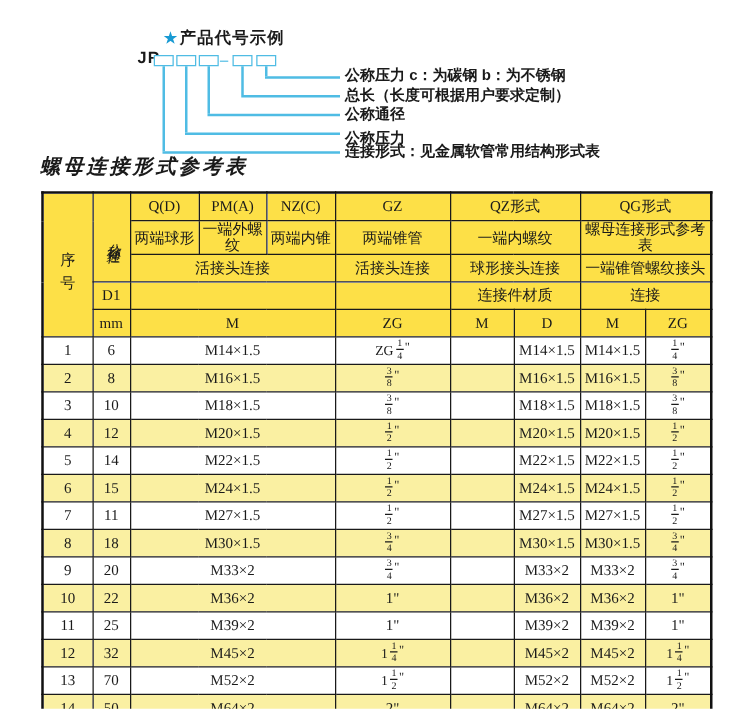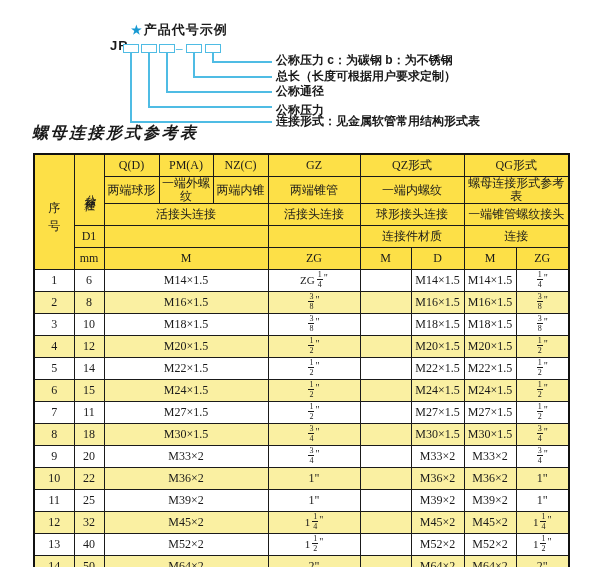--- a/index.html
+++ b/index.html
@@ -315,21 +315,21 @@
         <td></td>
         <td>M45×2</td>
         <td>M45×2</td>
         <td><span class="frac-prefix">1</span><span class="frac">
             <span class="num">1</span>
             <span class="den">4</span>
           </span><span class="frac-quote">"</span></td>
       </tr>
       <tr>
         <td>13</td>
-        <td>40</td>
+        <td>70</td>
         <td colspan="3">M52×2</td>
         <td><span class="frac-prefix">1</span><span class="frac">
             <span class="num">1</span>
             <span class="den">2</span>
           </span><span class="frac-quote">"</span></td>
         <td></td>
         <td>M52×2</td>
         <td>M52×2</td>
         <td><span class="frac-prefix">1</span><span class="frac">
             <span class="num">1</span>

